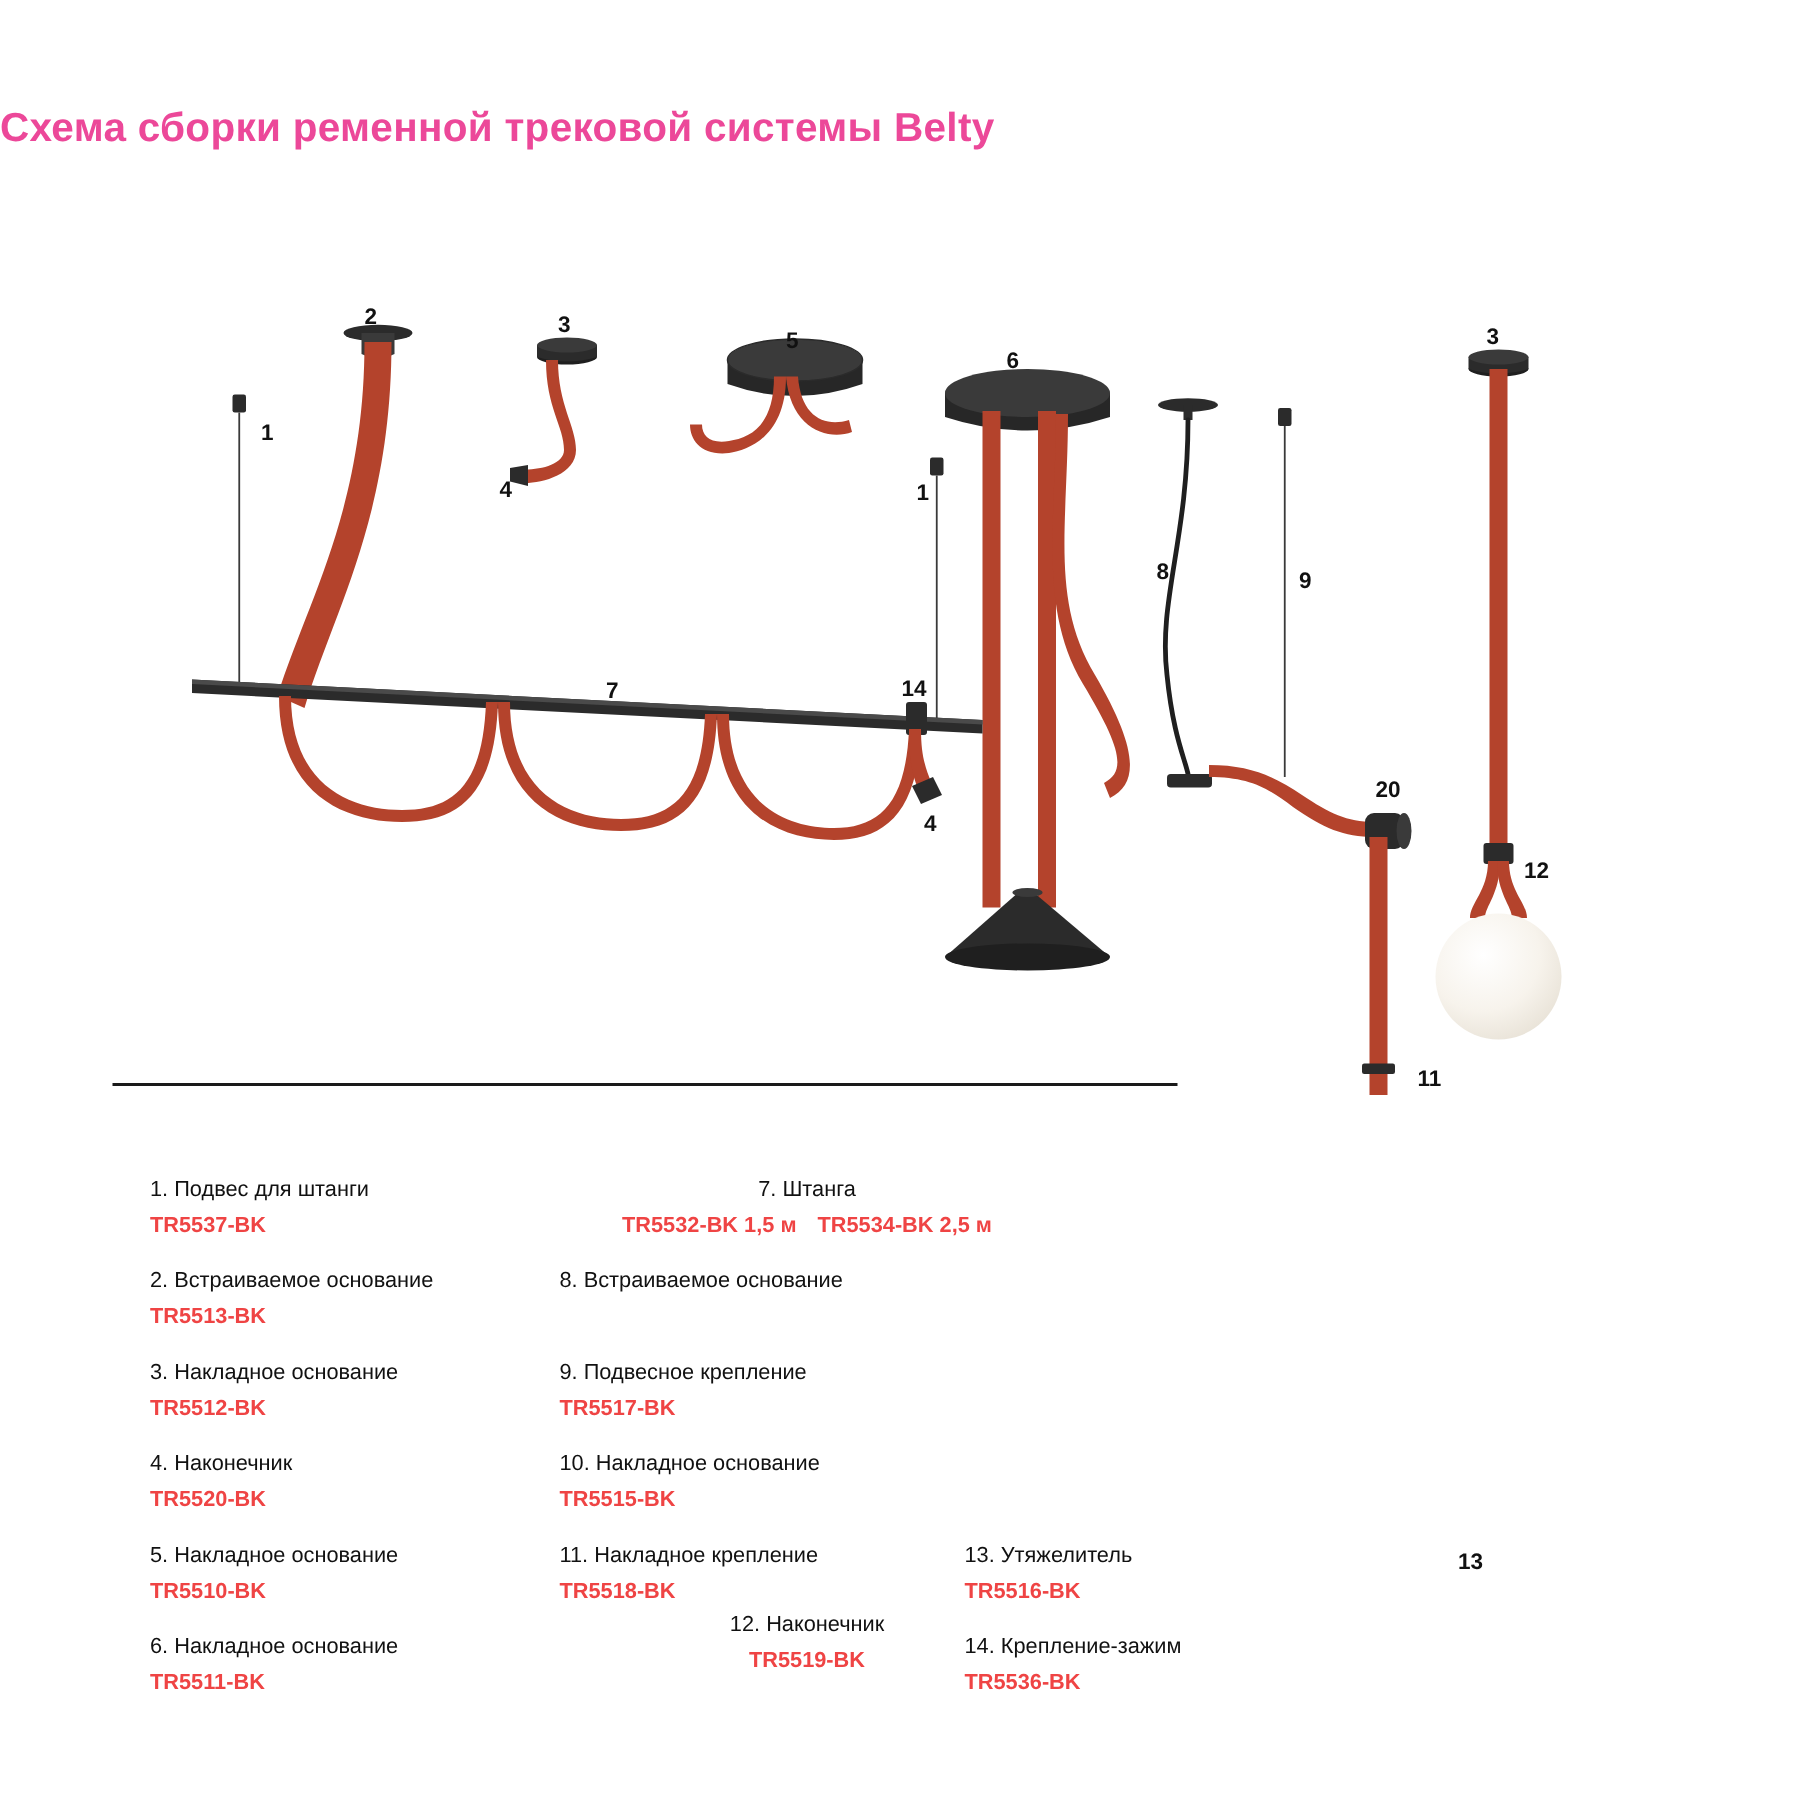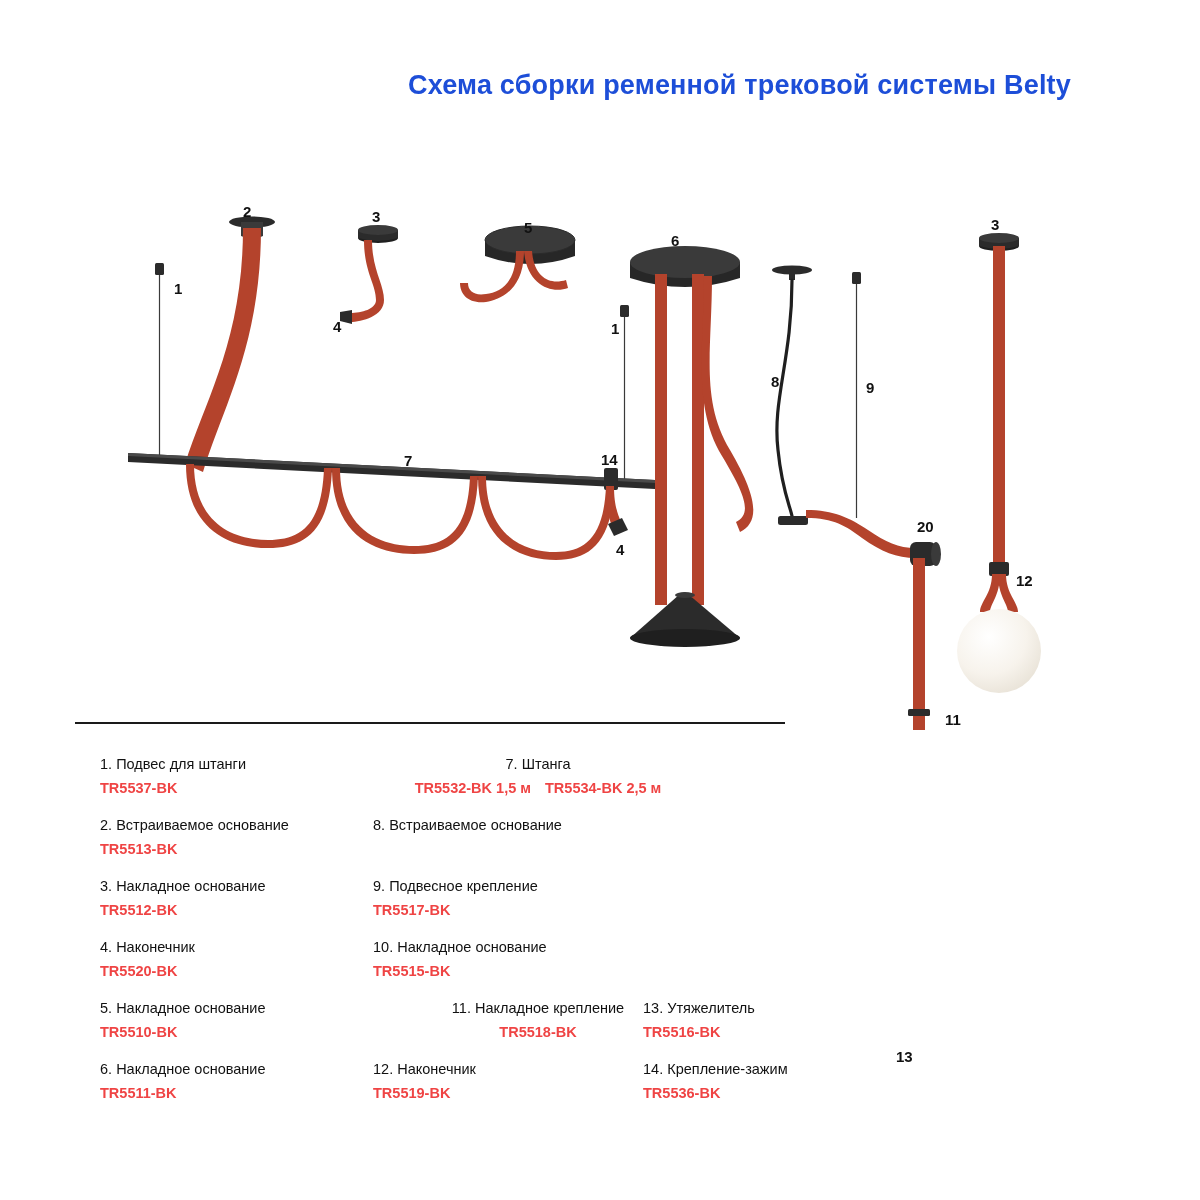--- a/index.html
+++ b/index.html
@@ -18,25 +18,25 @@
   .page {
     position: relative;
     width: 1200px;
     height: 1200px;
   }
   .title {
     position: absolute;
     top: 70px;
     left: 0;
     width: 1071px;
-    text-align: right;
+    text-align: left;
     font-size: 27px;
     font-weight: bold;
     letter-spacing: 0.2px;
-    color: #1d4ed8;
+    color: #ec4899;
   }
   .diagram {
     position: absolute;
     top: 150px;
     left: 0;
     width: 1200px;
     height: 580px;
   }
   .diagram svg {
     display: block;
@@ -64,20 +64,21 @@
   .legend-col {
     position: absolute;
     top: 0;
   }
   .col1 { left: 25px;  width: 260px; }
   .col2 { left: 298px; width: 330px; }
   .col3 { left: 568px; width: 300px; }
   .entry {
     position: absolute;
     width: 100%;
+    margin-top: 29px;
   }
   .entry .name {
     font-size: 14.5px;
     color: #111111;
     line-height: 1.25;
     white-space: nowrap;
   }
   .entry .code {
     font-size: 14.5px;
     font-weight: bold;
@@ -238,21 +239,21 @@
   <div class="callout" style="left:333px; top:318px;">4</div>
   <div class="callout" style="left:611px; top:320px;">1</div>
   <div class="callout" style="left:771px; top:373px;">8</div>
   <div class="callout" style="left:866px; top:379px;">9</div>
   <div class="callout" style="left:404px; top:452px;">7</div>
   <div class="callout" style="left:601px; top:451px;">14</div>
   <div class="callout" style="left:917px; top:518px;">20</div>
   <div class="callout" style="left:616px; top:541px;">4</div>
   <div class="callout" style="left:1016px; top:572px;">12</div>
   <div class="callout" style="left:945px; top:711px;">11</div>
-  <div class="callout" style="left:896px; top:1033px;margin-top:15px;">13</div>
+  <div class="callout" style="left:972px; top:1033px;">13</div>
 
   <div class="legend-rule"></div>
 
   <div class="legend">
 
     <div class="legend-col col1">
       <div class="entry" style="top:0px;">
         <div class="name"><span>1.</span> <span>Подвес для штанги</span></div>
         <div class="code">TR5537-BK</div>
       </div>
@@ -287,25 +288,25 @@
         <div class="name"><span>8.</span> <span>Встраиваемое основание</span></div>
       </div>
       <div class="entry" style="top:122px;">
         <div class="name"><span>9.</span> <span>Подвесное крепление</span></div>
         <div class="code">TR5517-BK</div>
       </div>
       <div class="entry" style="top:183px;">
         <div class="name"><span>10.</span> <span>Накладное основание</span></div>
         <div class="code">TR5515-BK</div>
       </div>
-      <div class="entry" style="top:244px;text-align:center;">
+      <div class="entry" style="top:244px;">
         <div class="name"><span>11.</span> <span>Накладное крепление</span></div>
         <div class="code">TR5518-BK</div>
       </div>
-      <div class="entry" style="top:305px;">
+      <div class="entry" style="top:290px;text-align:center;">
         <div class="name"><span>12.</span> <span>Наконечник</span></div>
         <div class="code">TR5519-BK</div>
       </div>
     </div>
 
     <div class="legend-col col3">
       <div class="entry" style="top:244px;">
         <div class="name"><span>13.</span> <span>Утяжелитель</span></div>
         <div class="code">TR5516-BK</div>
       </div>

